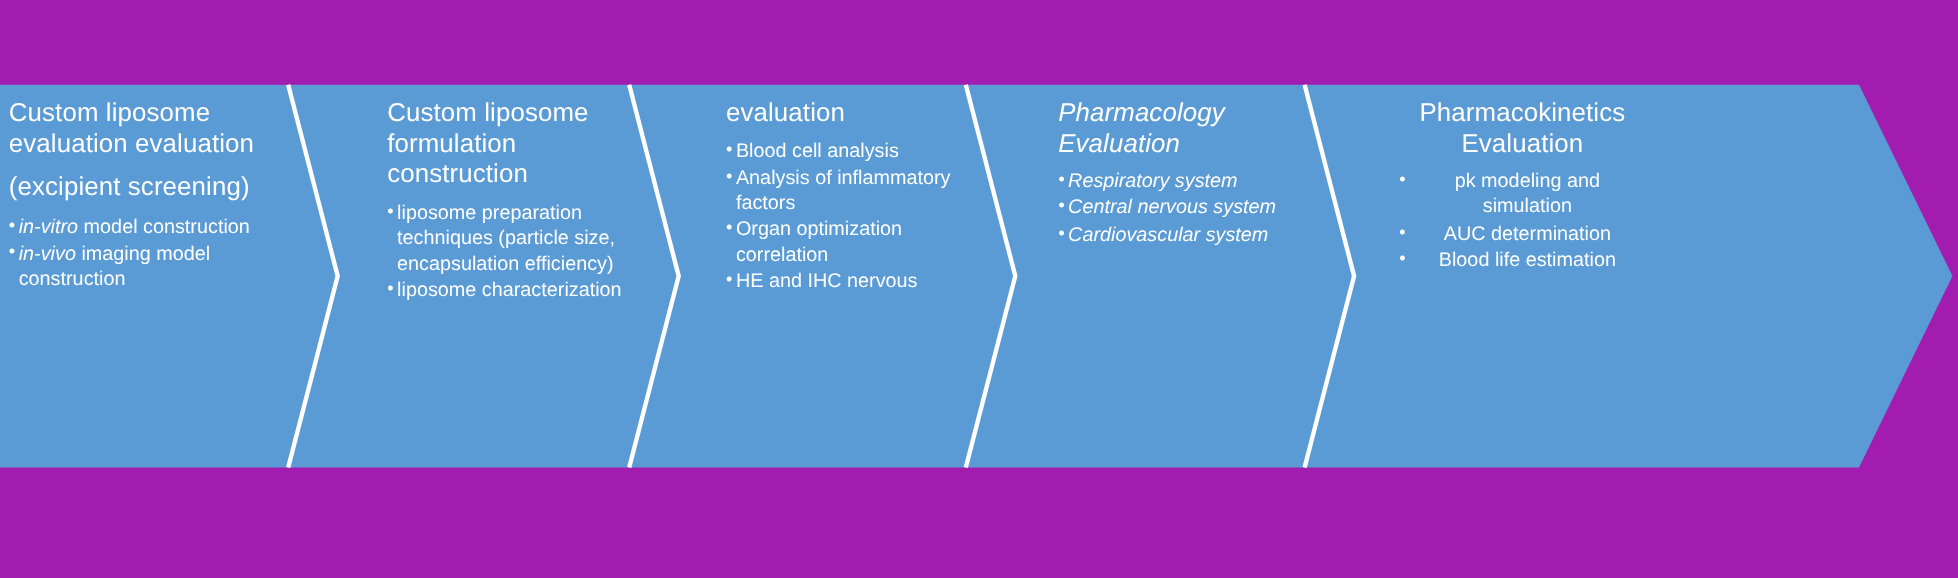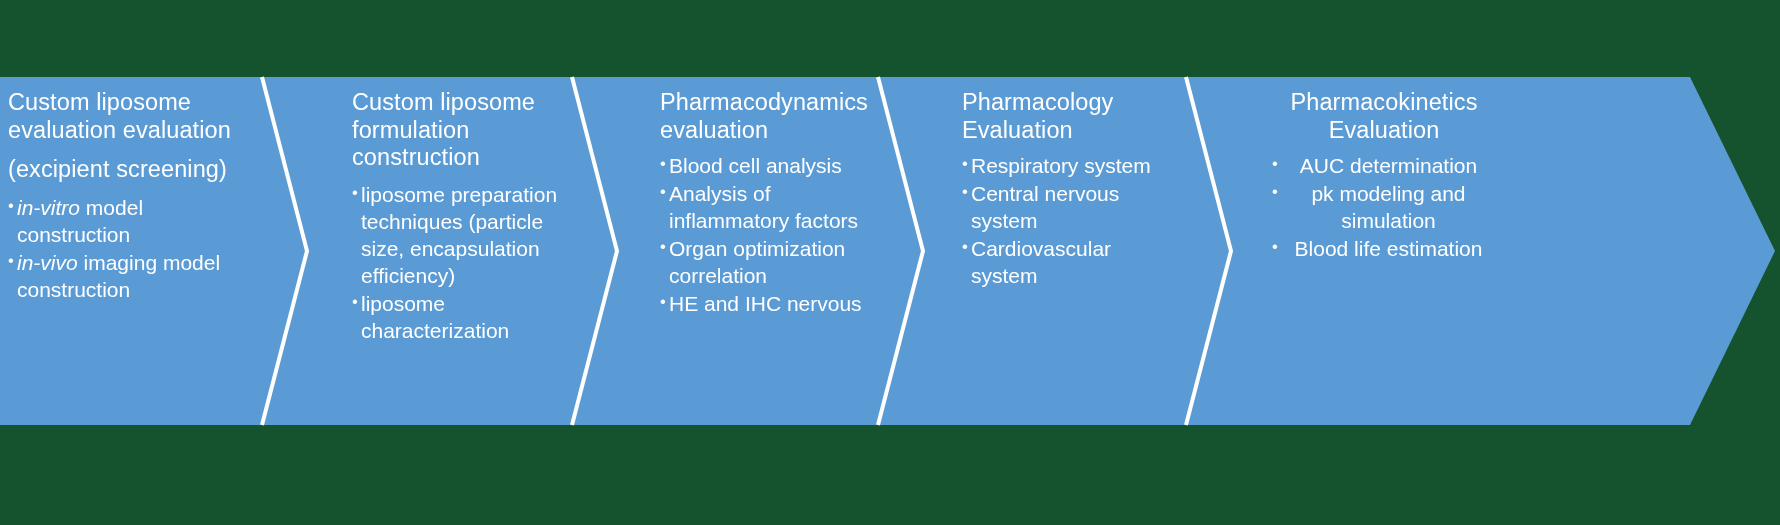--- a/index.html
+++ b/index.html
@@ -51,21 +51,21 @@
   .stage-title .tline {
     display: block;
   }
   .stage-title .tline.gap-above {
     margin-top: 12px;
   }
   .stage-bullets {
     list-style: none;
     margin: 9px 0 0 0;
     padding: 0;
-    font-size: 21px;
+    font-size: 18px;
     line-height: 1.28;
     color: #ffffff;
   }
   .stage-bullets li {
     position: relative;
     padding-left: 9px;
     margin-bottom: 1px;
   }
   .stage-bullets li::before {
     content: "\2022";
@@ -85,21 +85,21 @@
   #stage-3 { left: 660px;  width: 214px; padding-top: 12px; }
   #stage-4 { left: 962px;  width: 214px; padding-top: 12px; }
   #stage-5 { left: 1272px; width: 224px; padding-top: 12px; }
 
   #stage-1 .stage-bullets { margin-top: 11px; }
   #stage-2 .stage-bullets { margin-top: 10px; }
 </style>
 </head>
 <body>
 
-<div id="diagram-root" style="background: #14532d;">
+<div id="diagram-root" style="background: #a21caf;">
 
   <svg id="chevron-svg" viewBox="0 0 1780 525" aria-hidden="true">
 
     <path id="arrow-body" d="M 0,77 L 1690,77 L 1775,251 L 1690,425 L 0,425 Z" fill="#5B9BD5"></path>
 
     <g id="dividers" fill="none" stroke="#FFFFFF" stroke-width="4" stroke-linejoin="miter">
       <path d="M 262,77 L 307,251 L 262,425" stroke="#FFFFFF"></path>
       <path d="M 572,77 L 617,251 L 572,425" stroke="#FFFFFF"></path>
       <path d="M 878,77 L 923,251 L 878,425" stroke="#FFFFFF"></path>
       <path d="M 1186,77 L 1231,251 L 1186,425" stroke="#FFFFFF"></path>
@@ -127,49 +127,48 @@
           <span class="tline">construction</span>
         </div>
       <ul class="stage-bullets">
           <li>liposome preparation techniques (particle size, encapsulation efficiency)</li>
           <li>liposome characterization</li>
         </ul>
     </div>
 
     <div class="stage" id="stage-3" style="color: rgb(255, 255, 255);">
       <div class="stage-title">
-          <span class="tline">Pharmacodynamics</span>
           <span class="tline">evaluation</span>
         </div>
       <ul class="stage-bullets">
           <li>Blood cell analysis</li>
           <li>Analysis of inflammatory factors</li>
           <li>Organ optimization correlation</li>
           <li>HE and IHC nervous</li>
         </ul>
     </div>
 
-    <div class="stage" id="stage-4" style="color: rgb(255, 255, 255);">
+    <div class="stage" id="stage-4" style="color: rgb(255, 255, 255); font-style: italic;">
       <div class="stage-title">
           <span class="tline">Pharmacology</span>
           <span class="tline">Evaluation</span>
         </div>
       <ul class="stage-bullets">
           <li>Respiratory system</li>
           <li>Central nervous system</li>
           <li>Cardiovascular system</li>
         </ul>
     </div>
 
     <div class="stage" id="stage-5" style="color: rgb(255, 255, 255); text-align: center;">
       <div class="stage-title">
           <span class="tline">Pharmacokinetics</span>
           <span class="tline">Evaluation</span>
         </div>
       <ul class="stage-bullets">
+          <li>pk modeling and simulation</li>
           <li>AUC determination</li>
-          <li>pk modeling and simulation</li>
           <li>Blood life estimation</li>
         </ul>
     </div>
 
   </div>
 </div>
 
 </body></html>

